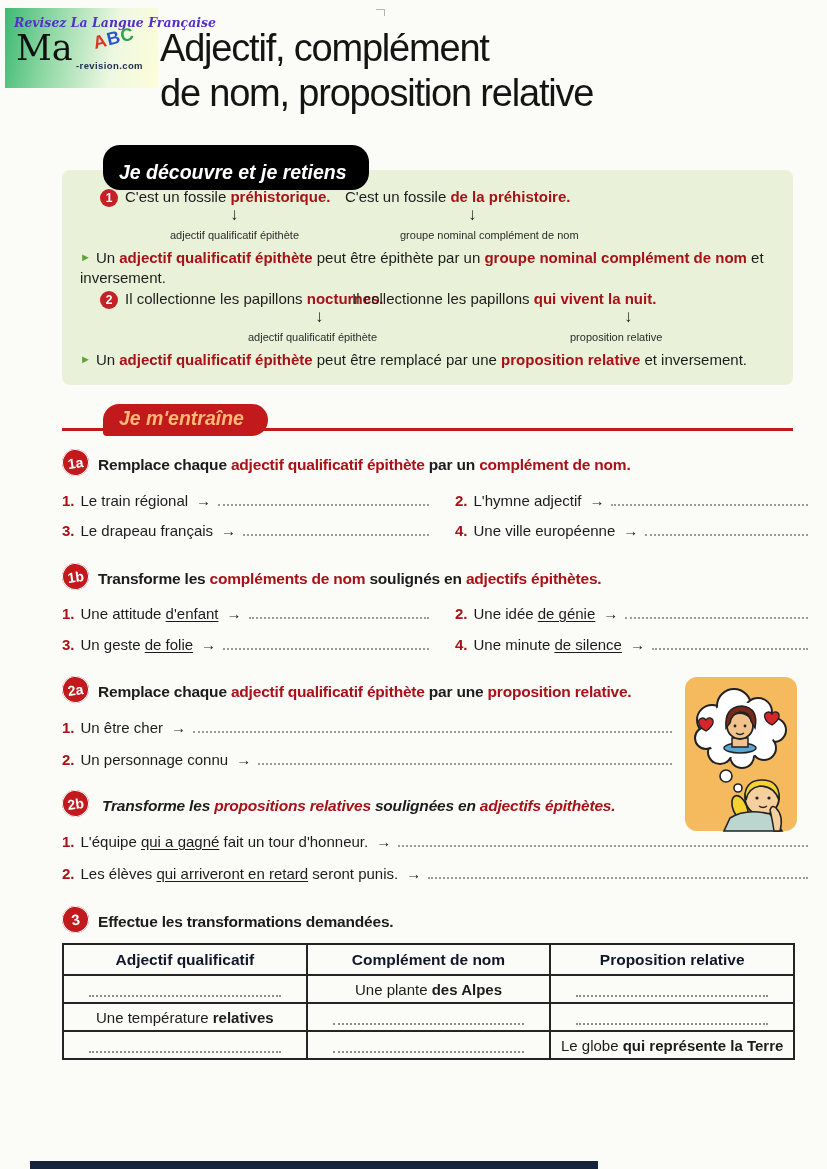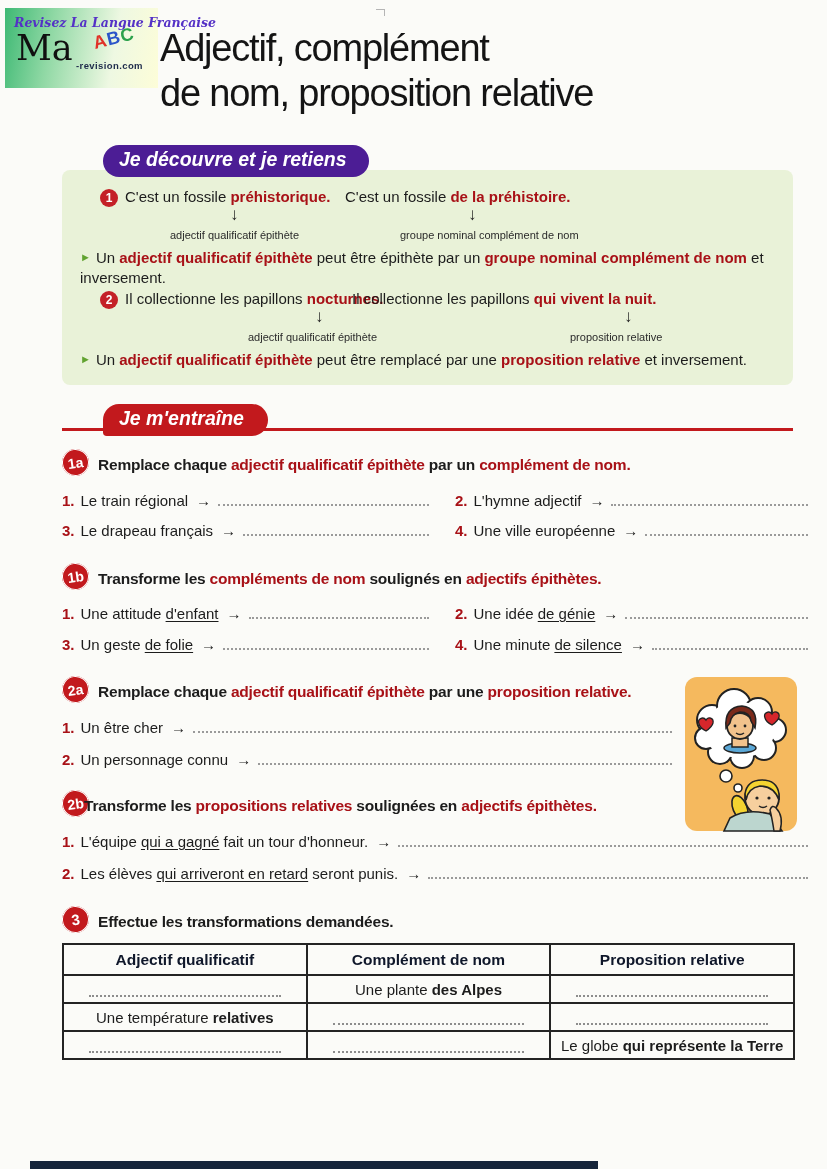--- a/index.html
+++ b/index.html
@@ -22,34 +22,34 @@
   .logo-abc{position:absolute;left:88px;top:20px;transform:rotate(-14deg);
     font-weight:bold;font-size:18px;letter-spacing:1px;}
   .abc-a{color:#e03228;} .abc-b{color:#2b55c9;} .abc-c{color:#2ba14b;}
 
   
   .page-title{left:160px;top:26px;font-size:38px;font-weight:normal;line-height:45px;
     letter-spacing:-1.2px;color:#141414;}
 
   
   .panel{left:62px;top:170px;width:731px;height:215px;background:#e9f2d8;border-radius:8px;}
-  .badge-green{left:103px;top:145px;background:#4c1d95;color:#fff;font-style:italic;
-    font-weight:bold;font-size:19.5px;padding:3px 22px 6px 16px;border-radius:17px;}
+  .badge-green{left:103px;top:145px;background:#000000;color:#fff;font-style:italic;
+    font-weight:bold;font-size:19.5px;padding:16px 22px 6px 16px;border-radius:17px;}
   .numcircle{width:18px;height:18px;border-radius:50%;background:#c42127;color:#fff;
     font-size:12px;font-weight:bold;display:flex;align-items:center;justify-content:center;}
   .exphrase{font-size:15px;white-space:nowrap;}
   .redbold{color:#a81117;font-weight:bold;}
   .downarrow{font-size:17px;color:#222;}
   .arrlabel{font-size:11px;color:#2b2b2b;white-space:nowrap;}
   .rule{font-size:15px;line-height:20px;width:706px;}
   .marker{color:#61a330;font-size:11px;margin-right:5px;vertical-align:1.5px;}
 
   
   .redline{left:62px;top:428px;width:731px;height:3px;background:#c2191d;}
-  .badge-red{left:103px;top:404px;background:#c2191d;color:#ffffff;font-style:italic;
+  .badge-red{left:103px;top:404px;background:#c2191d;color:#fdba74;font-style:italic;
     font-weight:bold;font-size:19.5px;padding:3px 24px 6px 16px;border-radius:17px 17px 17px 4px;}
 
   .exbadge{width:27px;height:27px;border-radius:50%;background:#c2191d;color:#fff;
     font-size:14px;font-weight:bold;display:flex;align-items:center;justify-content:center;
     transform:rotate(-8deg);box-shadow:0 0 0 1px #fff inset;}
   .exheading{font-size:15.5px;font-weight:bold;letter-spacing:-.2px;white-space:nowrap;}
 
   .row{left:62px;display:flex;}
   .item{display:flex;align-items:flex-end;font-size:15px;height:20px;white-space:nowrap;}
   .item .num{color:#a81117;font-weight:bold;margin-right:6px;}
@@ -227,21 +227,21 @@
     <path d="M61,118 Q63,104 78,104 Q93,104 95,118 L95,124 Q90,110 76,110 Q64,112 62,124 Z" fill="#f4d330" stroke="#222" stroke-width="1.6"></path>
     <circle cx="73" cy="122" r="1.6" fill="#222"></circle>
       <circle cx="85" cy="122" r="1.6" fill="#222"></circle>
     <path d="M75,130 Q79,133 83,130" stroke="#222" stroke-width="1.4" fill="none"></path>
     <path d="M46,142 Q62,132 86,138 L98,155 L40,155 Z" fill="#bcd6cf" stroke="#222" stroke-width="1.6"></path>
     <path d="M96,155 Q100,140 92,132 Q88,128 86,134 Q88,142 90,155 Z" fill="#f6cf9e" stroke="#222" stroke-width="1.5"></path>
   </svg>
 </div>
 
 <div class="abs exbadge" style="left:62px;top:790px;">2b</div>
-<div class="abs exheading" style="left:84px;top:797px;"><span>Transforme les </span><span class="redbold">propositions relatives</span><span> soulignées en </span><span class="redbold">adjectifs épithètes.</span></div>
+<div class="abs exheading" style="left:102px;top:797px;font-style:italic;"><span>Transforme les </span><span class="redbold">propositions relatives</span><span> soulignées en </span><span class="redbold">adjectifs épithètes.</span></div>
 <div class="abs row" style="top:830px;width:746px;">
   <div class="item c2">
       <span class="num">1.</span>
       <span class="txt"><span>L'équipe </span><span class="ul">qui a gagné</span><span> fait un tour d'honneur.</span></span>
       <span class="arr">→</span>
       <span class="dots"></span>
     </div>
 </div>
 <div class="abs row" style="top:862px;width:746px;">
   <div class="item c2">

